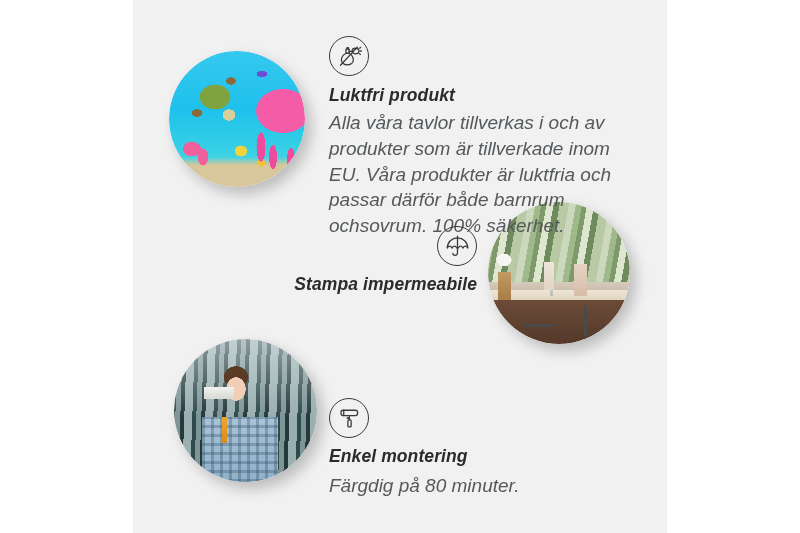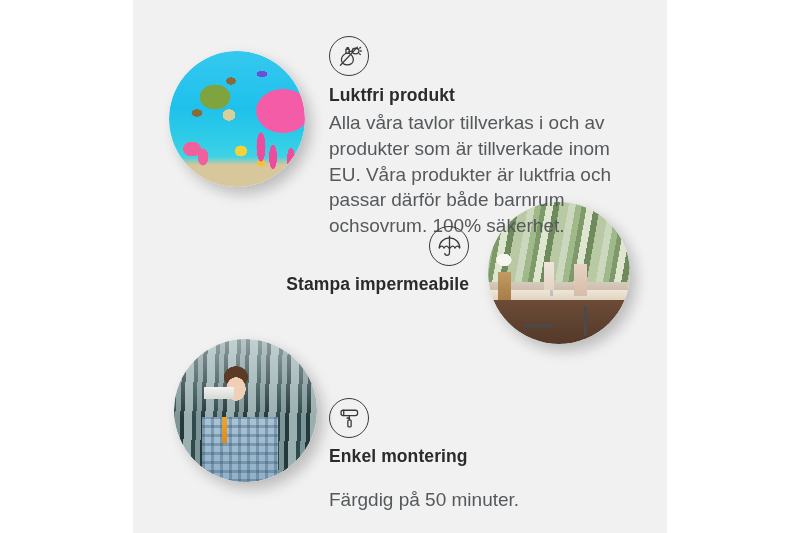--- a/index.html
+++ b/index.html
@@ -12,20 +12,21 @@
     background: #ffffff;
     font-family: "Liberation Sans", sans-serif;
     overflow: hidden;
   }
 
   #stage {
     position: relative;
     width: 800px;
     height: 431px;
     background: #ffffff;
+    font-style: italic;
   }
 
   
   #panel {
     position: absolute;
     left: 133px;
     top: 0;
     width: 534px;
     height: 533px;
     background: #f1f1f1;
@@ -156,27 +157,27 @@
     font-size: 19px;
     line-height: 1.36;
     color: #55595c;
   }
 
   
   #feature-odourless            { left: 196px; top: 36px; width: 306px; }
   #feature-odourless .feat-title { margin: 9px 0 4px; }
 
   
-  #feature-waterproof           { left: 48px;  top: 226px; width: 288px; text-align: right; }
+  #feature-waterproof           { left: 56px;  top: 226px; width: 288px; text-align: right; }
   #feature-waterproof .icon-circle { margin-left: auto; }
   #feature-waterproof .feat-title  { margin: 8px 0 3px; }
 
   
   #feature-easy                 { left: 196px; top: 398px; width: 280px; }
-  #feature-easy .feat-title      { margin: 8px 0 20px; }
+  #feature-easy .feat-title      { margin: 8px 0 6px; }
 </style>
 </head>
 <body>
 
 <div id="stage">
 
   <div id="panel">
 
     <div class="photo" id="photo-sea">
       <div class="inner"></div>
@@ -246,17 +247,17 @@
           <path d="M7.0 4.4 V10"></path>
 
           <path d="M12.8 10 V12.6 H10.6"></path>
           <path d="M10.6 12.6 H13 V14.4"></path>
 
           <rect x="11.3" y="14.4" width="3.4" height="7.4" rx="1.1"></rect>
         </svg>
       </div>
 
       <div class="feat-title">Enkel montering</div>
-      <div class="feat-body">Färgdig på 50 minuter.</div>
+      <div class="feat-body">Färgdig på 80 minuter.</div>
     </div>
 
   </div>
 </div>
 
 </body></html>

